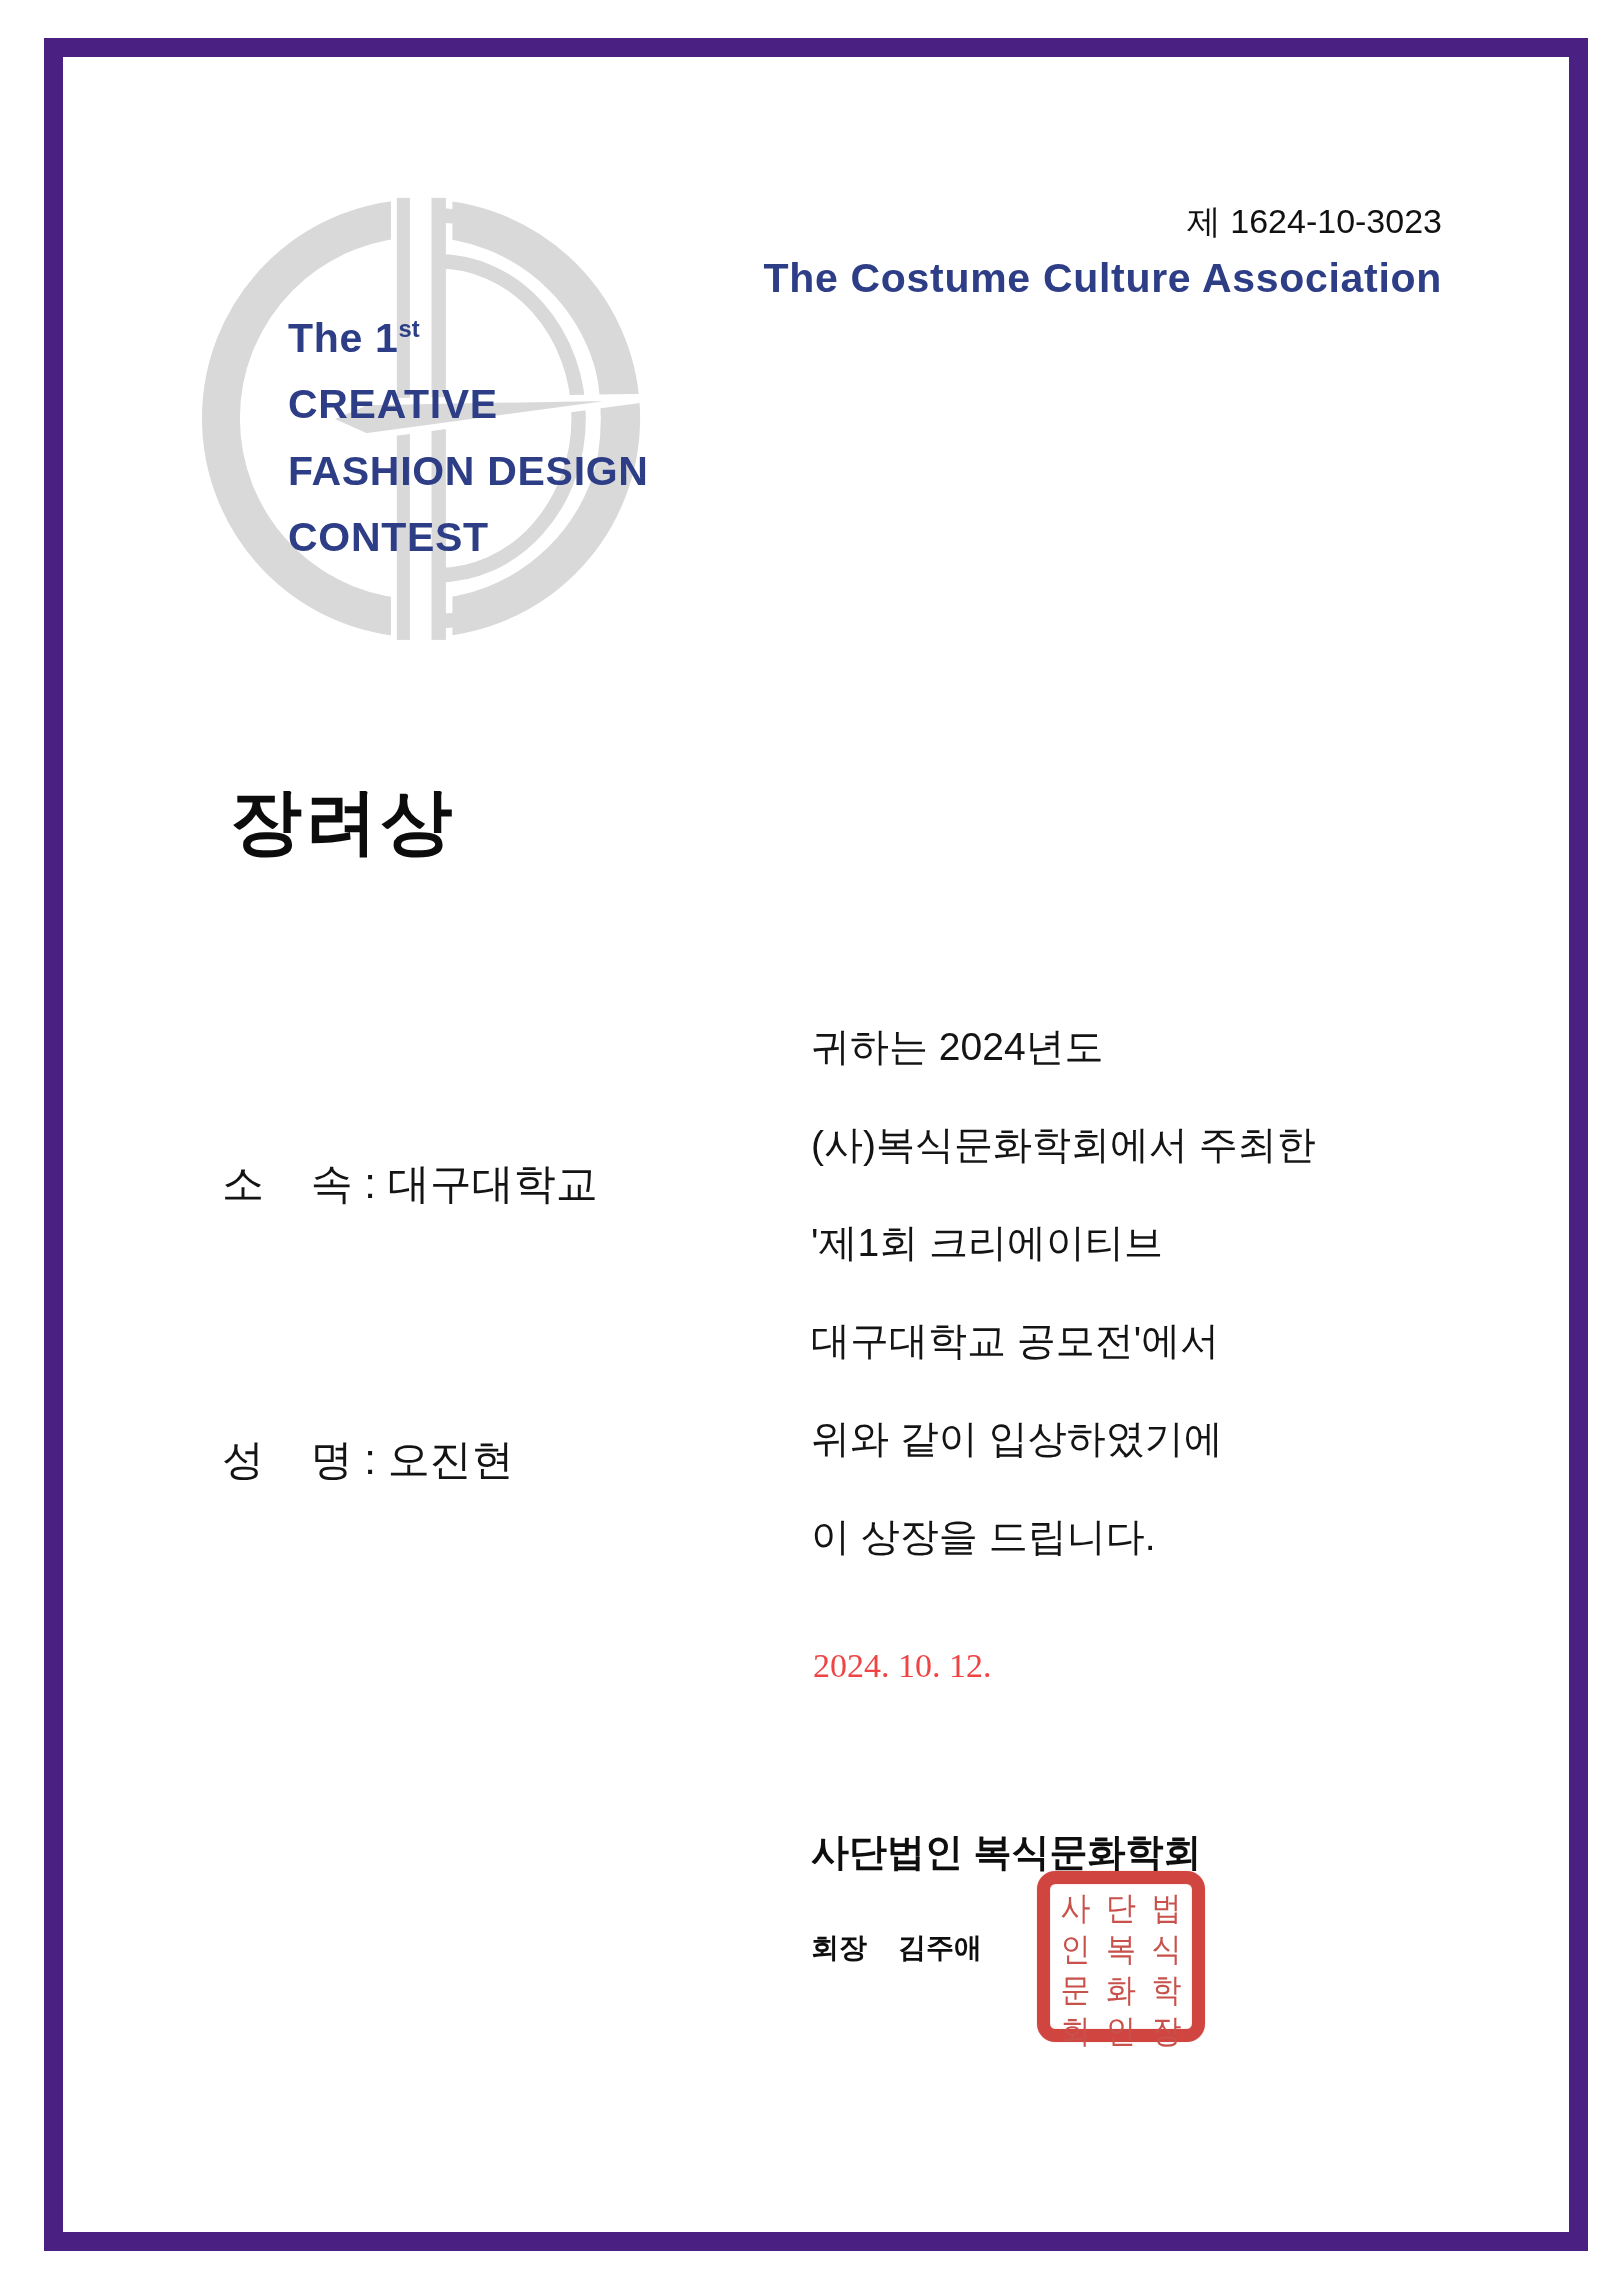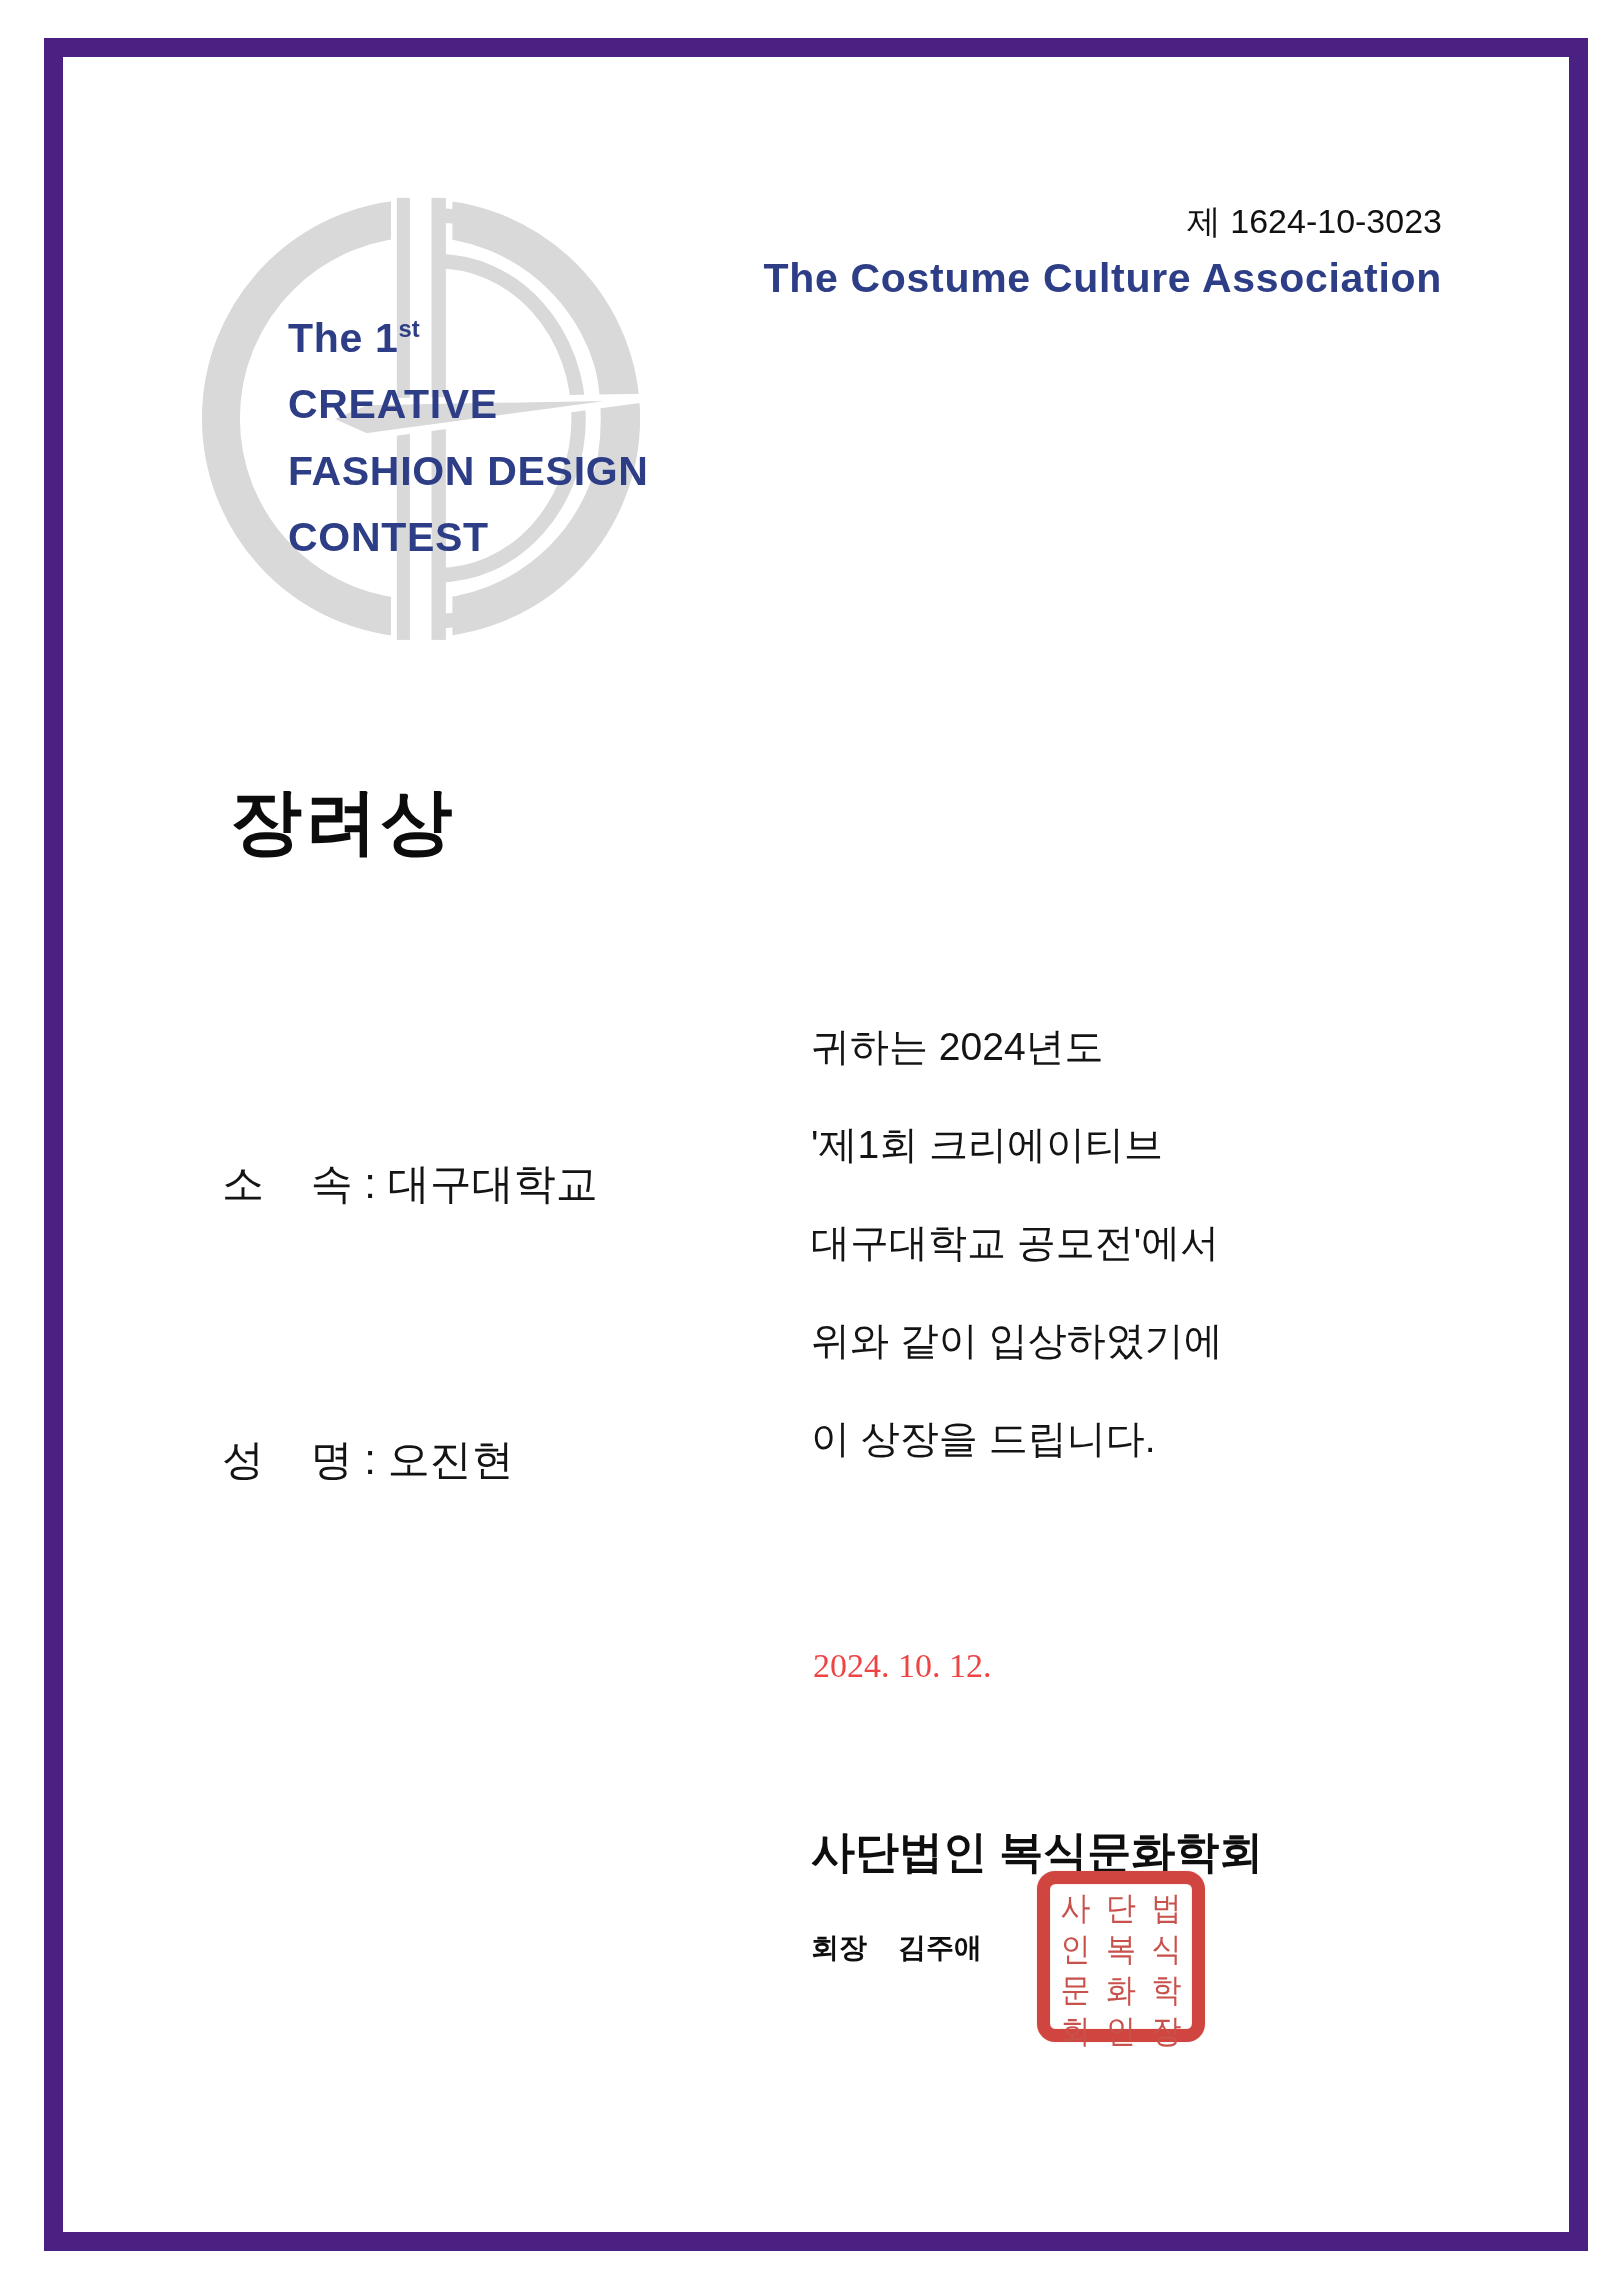--- a/index.html
+++ b/index.html
@@ -53,21 +53,21 @@
   }
   
   .body-text{
     left:811px;top:998px;font-size:39px;line-height:98px;color:#141414;
   }
   .date-line{
     left:813px;top:1644px;font-size:34px;line-height:43px;
     font-family:"Liberation Serif","DejaVu Serif",serif;color:#ef4444;white-space:pre;
   }
   .issuer-org{
-    left:811px;top:1830px;font-size:44px;line-height:44px;font-weight:700;
+    left:811px;top:1830px;font-size:38px;line-height:44px;font-weight:700;
     color:#0e0e0e;white-space:pre;
   }
   .issuer-president{
     left:811px;top:1926px;font-size:28px;line-height:44px;font-weight:700;
     color:#0e0e0e;white-space:pre;z-index:2;
   }
   
   .seal{
     left:1037px;top:1871px;width:168px;height:171px;box-sizing:border-box;
     border:13px solid var(--seal-red);border-radius:18.3px;
@@ -111,20 +111,21 @@
 
 <h1 class="abs award-title">장려상</h1>
 
 <div class="abs recipient">
   <div>소    속 : 대구대학교</div>
   <div>성    명 : 오진현</div>
 </div>
 
 <div class="abs body-text">
   <div>귀하는 2024년도</div>
+  <div>(사)복식문화학회에서 주최한</div>
   <div>'제1회 크리에이티브</div>
   <div>대구대학교 공모전'에서</div>
   <div>위와 같이 입상하였기에</div>
   <div>이 상장을 드립니다.</div>
 </div>
 
 <div class="abs date-line">2024. 10. 12.</div>
 
 <div class="abs issuer-org">사단법인 복식문화학회</div>
 <div class="abs issuer-president">회장    김주애</div>

